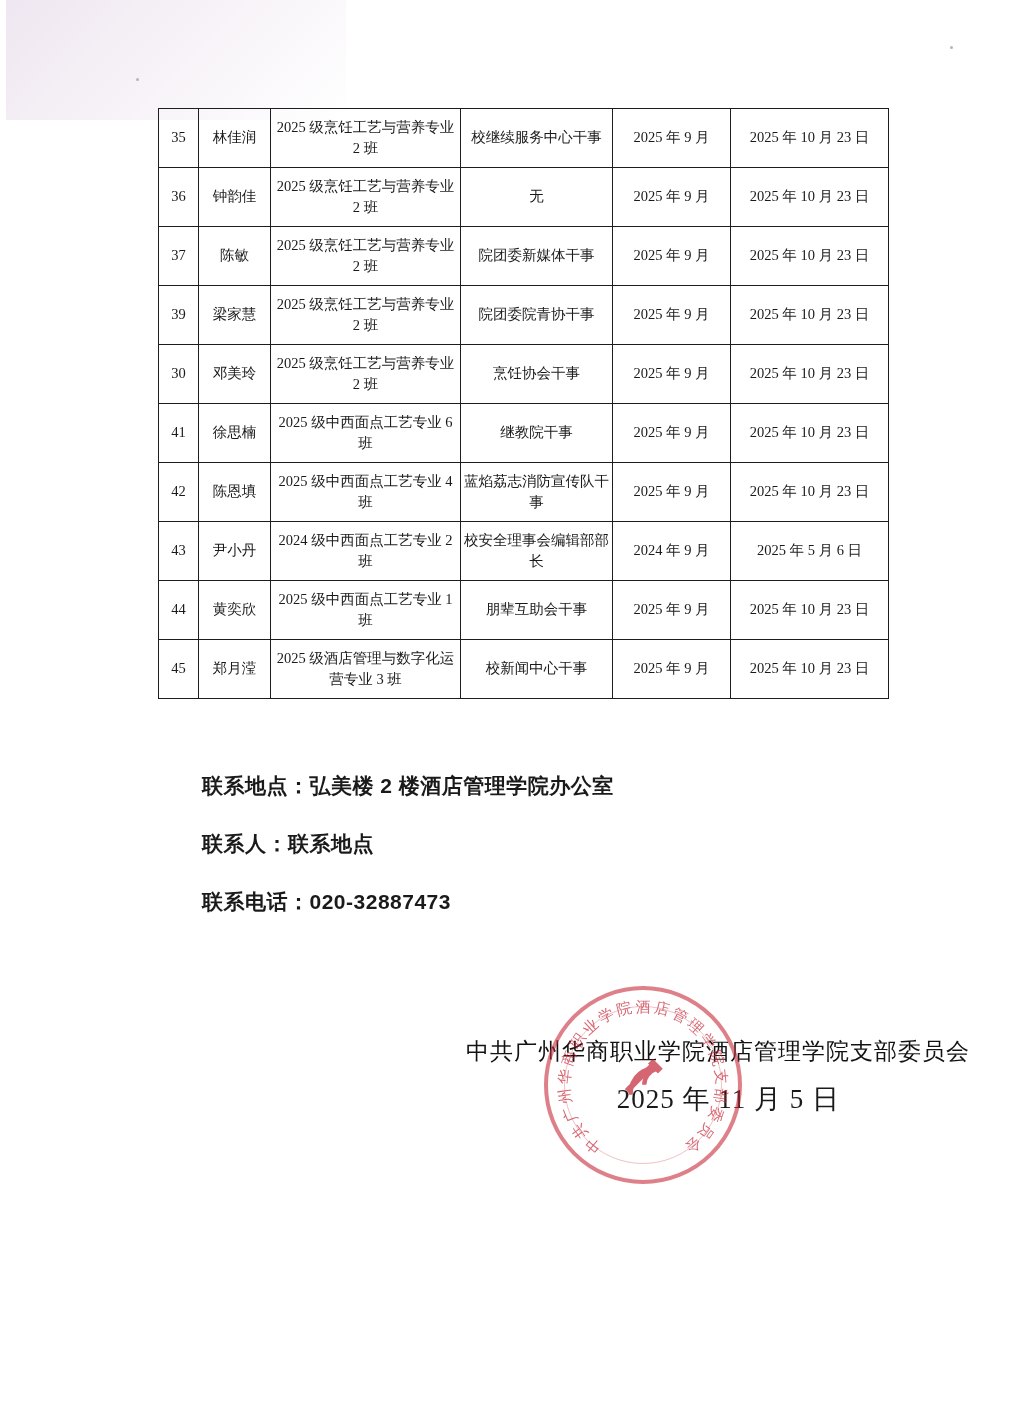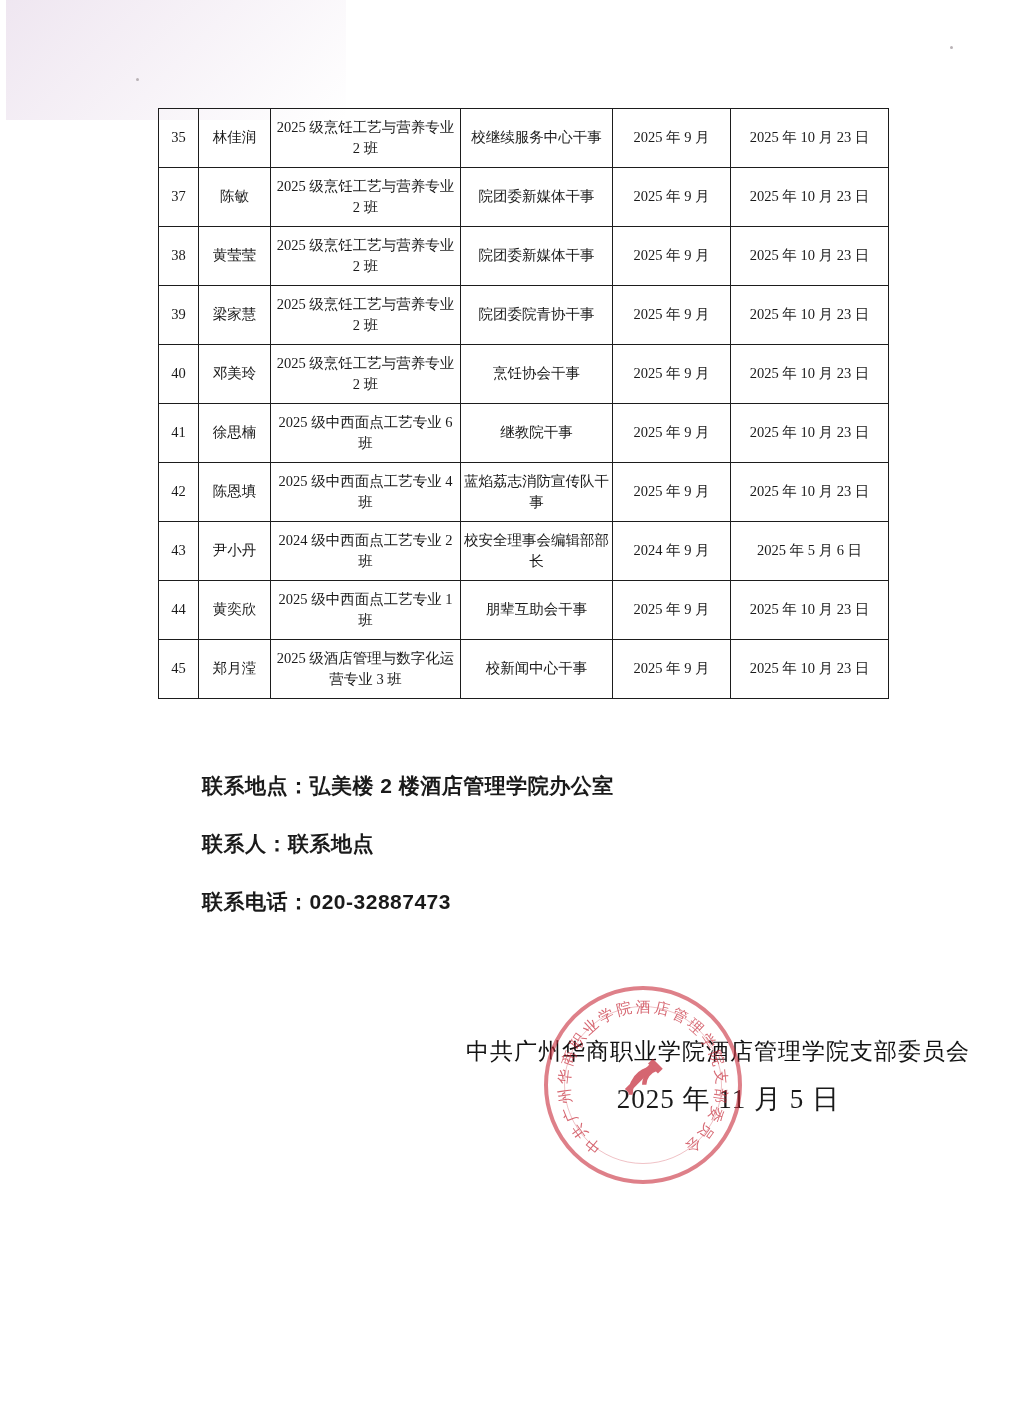--- a/index.html
+++ b/index.html
@@ -169,45 +169,45 @@
       <tbody>
         <tr>
           <td>35</td>
           <td>林佳润</td>
           <td class="cell-two-line">2025 级烹饪工艺与营养专业 2 班</td>
           <td>校继续服务中心干事</td>
           <td>2025 年 9 月</td>
           <td>2025 年 10 月 23 日</td>
         </tr>
         <tr>
+          <td>36</td>
+          <td>钟韵佳</td>
+          <td class="cell-two-line">2025 级烹饪工艺与营养专业 2 班</td>
+          <td>无</td>
+          <td>2025 年 9 月</td>
+          <td>2025 年 10 月 23 日</td>
+        </tr>
+        <tr>
           <td>37</td>
           <td>陈敏</td>
           <td class="cell-two-line">2025 级烹饪工艺与营养专业 2 班</td>
           <td>院团委新媒体干事</td>
           <td>2025 年 9 月</td>
           <td>2025 年 10 月 23 日</td>
         </tr>
         <tr>
-          <td>38</td>
-          <td>黄莹莹</td>
-          <td class="cell-two-line">2025 级烹饪工艺与营养专业 2 班</td>
-          <td>院团委新媒体干事</td>
-          <td>2025 年 9 月</td>
-          <td>2025 年 10 月 23 日</td>
-        </tr>
-        <tr>
           <td>39</td>
           <td>梁家慧</td>
           <td class="cell-two-line">2025 级烹饪工艺与营养专业 2 班</td>
           <td>院团委院青协干事</td>
           <td>2025 年 9 月</td>
           <td>2025 年 10 月 23 日</td>
         </tr>
         <tr>
-          <td>40</td>
+          <td>30</td>
           <td>邓美玲</td>
           <td class="cell-two-line">2025 级烹饪工艺与营养专业 2 班</td>
           <td>烹饪协会干事</td>
           <td>2025 年 9 月</td>
           <td>2025 年 10 月 23 日</td>
         </tr>
         <tr>
           <td>41</td>
           <td>徐思楠</td>
           <td class="cell-two-line">2025 级中西面点工艺专业 6 班</td>

